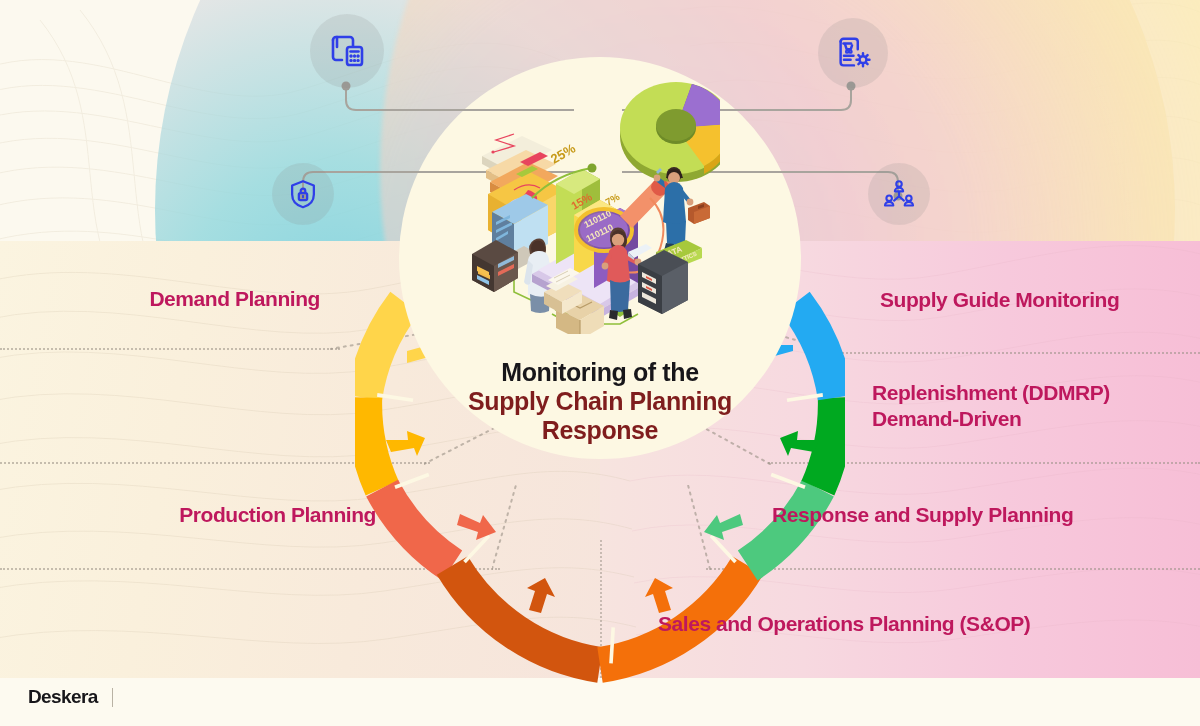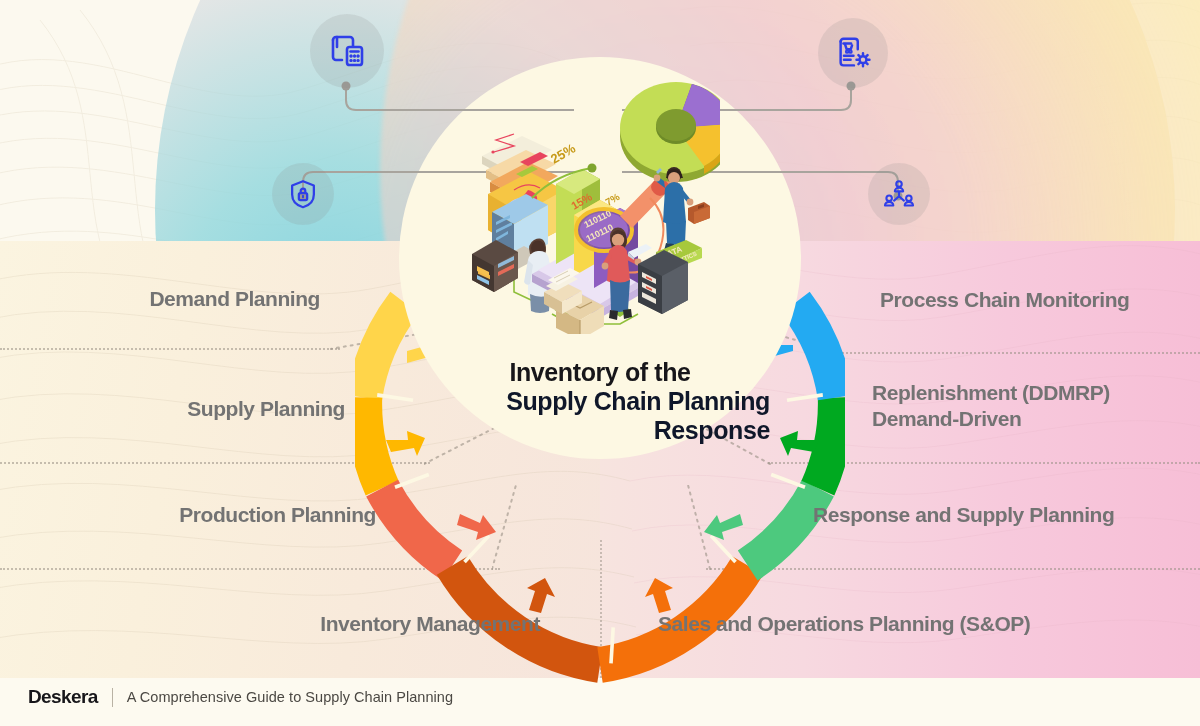--- a/index.html
+++ b/index.html
@@ -78,29 +78,29 @@
   .center-text {
     position:absolute; left:430px; top:358px; width:340px;
     text-align:center;
     z-index:8;
   }
   .center-text .l1 {
     font-size:25px; font-weight:bold; color:#17161A;
     letter-spacing:-.4px; line-height:29px;
   }
   .center-text .l2 {
-    font-size:25px; font-weight:bold; color:#0f172a;
-    letter-spacing:-.4px; line-height:29px;text-align:right;
+    font-size:25px; font-weight:bold; color:#7f1d1d;
+    letter-spacing:-.4px; line-height:29px;
   }
 
   
   .lbl {
     position:absolute;
     font-size:21px; font-weight:bold;
-    color:#737373; letter-spacing:-.45px;
+    color:#be185d; letter-spacing:-.45px;
     line-height:26px;
     z-index:9;
   }
   .lbl.r { text-align:left; }
   .lbl.l { text-align:right; }
 
   
   .bubble {
     position:absolute;
     border-radius:50%;
@@ -571,37 +571,34 @@
       <path d="M76 208 L98 196 L108 201 L86 213 Z" fill="#F7F2E2"></path>
       <path d="M78 202 L100 190 L110 195 L88 207 Z" fill="#FBF7EC"></path>
       <g stroke="#CFC3A8" stroke-width=".8">
         <path d="M84 200 L98 193"></path>
         <path d="M86 204 L100 197"></path>
       </g>
     </g>
   </svg>
 
   <div class="center-text">
-    <div class="l1">Inventory of the</div>
+    <div class="l1">Monitoring of the</div>
     <div class="l2">Supply Chain Planning</div>
     <div class="l2">Response</div>
   </div>
 
   <div class="lbl l" style="left:20px;top:286px;width:300px;">Demand Planning</div>
-  <div class="lbl l" style="left:20px;top:396px;width:325px;">Supply Planning</div>
   <div class="lbl l" style="left:12px;top:502px;width:364px;">Production Planning</div>
-  <div class="lbl l" style="left:20px;top:611px;width:520px;">Inventory Management</div>
-
-  <div class="lbl r" style="left:880px;top:287px;width:310px;">Process Chain Monitoring</div>
+
+  <div class="lbl r" style="left:880px;top:287px;width:310px;">Supply Guide Monitoring</div>
   <div class="lbl r" style="left:872px;top:380px;width:320px;">
     <div>Replenishment (DDMRP)</div>
     <div>Demand-Driven</div>
   </div>
-  <div class="lbl r" style="left:813px;top:502px;width:370px;">Response and Supply Planning</div>
+  <div class="lbl r" style="left:772px;top:502px;width:370px;">Response and Supply Planning</div>
   <div class="lbl r" style="left:658px;top:611px;width:530px;">Sales and Operations Planning (S&amp;OP)</div>
 
   <div class="footer">
     <span class="brand">Deskera</span>
     <span class="divider-bar"></span>
-    <span class="tagline">A Comprehensive Guide to Supply Chain Planning</span>
   </div>
 
 </div>
 
 </body></html>

